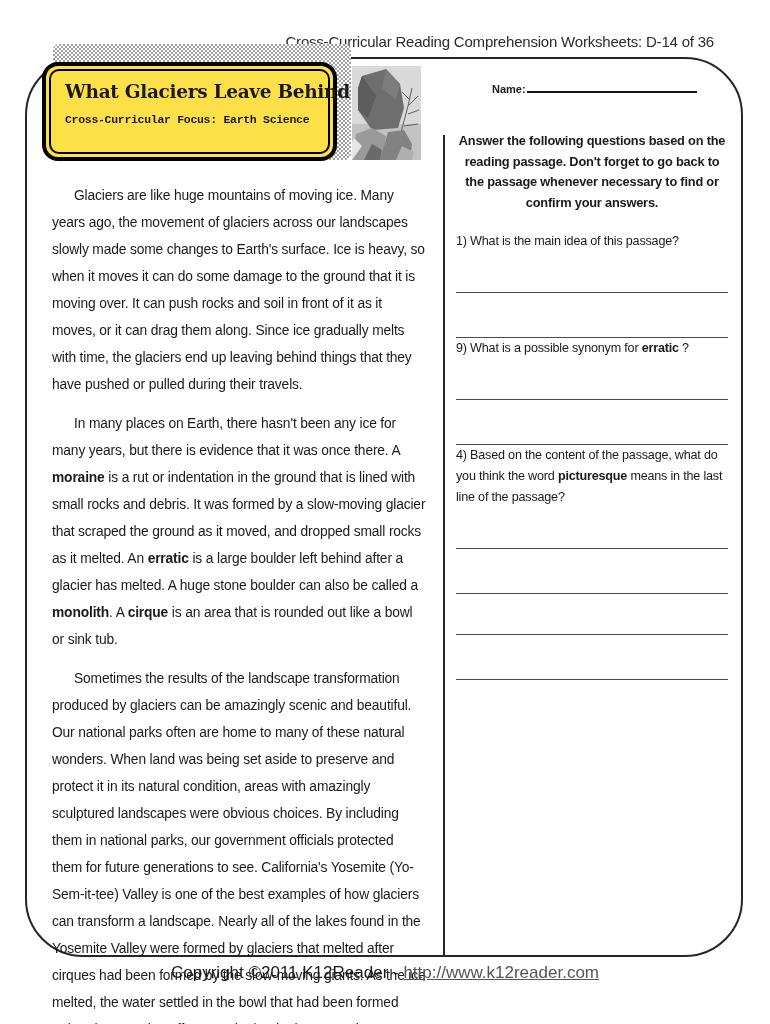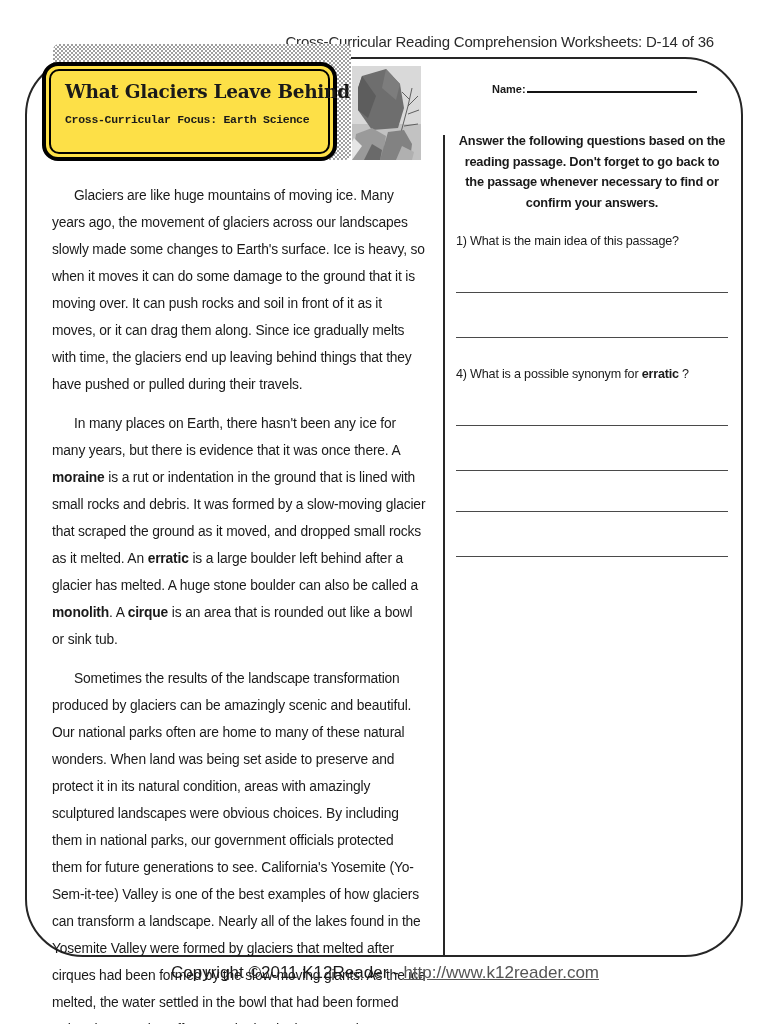--- a/index.html
+++ b/index.html
@@ -54,21 +54,21 @@
     position:absolute; left:443px; top:135px; height:822px; width:0;
     border-left:2px solid #262626;
   }
   .questions {
     position:absolute; left:456px; top:131px; width:272px;
   }
   .instructions {
     font-weight:bold; font-size:12.8px; line-height:20.5px;
     letter-spacing:-0.2px; margin-bottom:18px;text-align:center;
   }
-  .question { margin-bottom:26px; }
+  .question { }
   .q-text { font-size:12.6px; line-height:21px; letter-spacing:-0.2px; }
   .answer-line {
     height:0; border-bottom:1.5px solid #4a4a4a; margin-top:44px;
   }
   .answer-line.first { margin-top:40px; }
   .passage {
     position:absolute; left:40px; top:170px; width:399px;
     font-size:13.8px; line-height:27px; letter-spacing:-0.15px;
   }
   .passage p { margin:12px; text-indent:22px; }
@@ -130,25 +130,30 @@
   <div class="instructions">Answer the following questions based on the reading passage. Don't forget to go back to the passage whenever necessary to find or confirm your answers.</div>
 
   <div class="question">
     <div class="q-text"><span>1) What is the main idea of this passage?</span></div>
     <div class="answer-line first"></div>
     <div class="answer-line"></div>
   </div>
 
 
   <div class="question">
-    <div class="q-text"><span>4) What is a possible synonym for </span><span class="b">erratic</span><span> ?</span></div>
+    <div class="q-text"><span>9) What is a possible synonym for </span><span class="b">erratic</span><span> ?</span></div>
     <div class="answer-line first"></div>
     <div class="answer-line"></div>
   </div>
 
+  <div class="question">
+    <div class="q-text"><span>4) Based on the content of the passage, what do you think the word </span><span class="b">picturesque</span><span> means in the last line of the passage?</span></div>
+    <div class="answer-line first"></div>
+    <div class="answer-line"></div>
+  </div>
 
   <div class="question">
     <div class="answer-line first"></div>
     <div class="answer-line"></div>
   </div>
 </div>
 
 <div class="passage">
   <p><span>Glaciers are like huge mountains of moving ice. Many years ago, the movement of glaciers across our landscapes slowly made some changes to Earth's surface.  Ice is heavy, so when it moves it can do some damage to the ground that it is moving over. It can push rocks and soil in front of it as it moves, or it can drag them along. Since ice gradually melts with time, the glaciers end up leaving behind things that they have pushed or pulled during their travels.</span></p>
   <p><span>In many places on Earth, there hasn't been any ice for many years, but there is evidence that it was once there. A </span><span class="b">moraine</span><span> is a rut or indentation in the ground that is lined with small rocks and debris. It was formed by a slow-moving glacier that scraped the ground as it moved, and dropped small rocks as it melted. An </span><span class="b">erratic</span><span> is a large boulder left behind after a glacier has melted. A huge stone boulder can also be called a </span><span class="b">monolith</span><span>. A </span><span class="b">cirque</span><span> is an area that is rounded out like a bowl or sink tub.</span></p>

